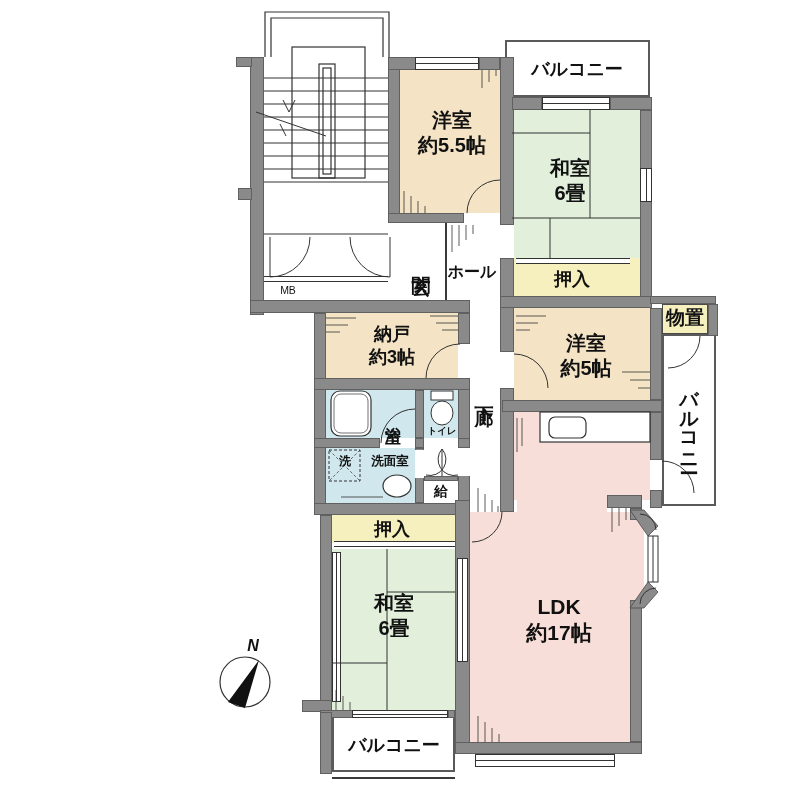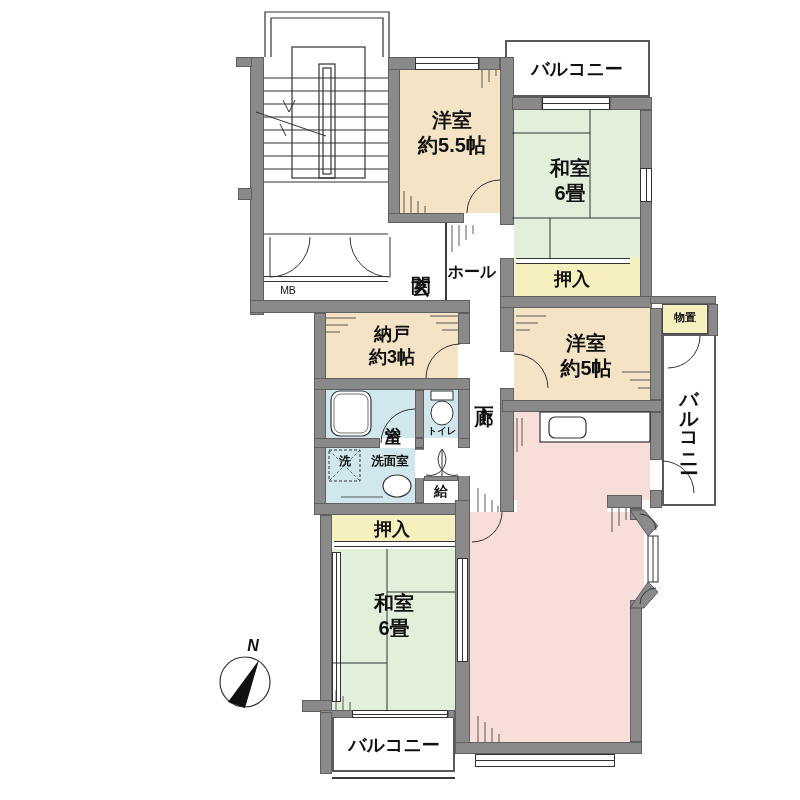--- a/index.html
+++ b/index.html
@@ -212,33 +212,37 @@
   </div>
   <div class="lb" style="left:572px;top:279px;font-size:18px;">押入</div>
   <div class="lb" style="left:586px;top:356px;font-size:20px;">
     <div>洋室</div>
     <div>約5帖</div>
   </div>
   <div class="lb" style="left:392px;top:345px;font-size:18px;">
     <div>納戸</div>
     <div>約3帖</div>
   </div>
-  <div class="lb" style="left:685px;top:318px;font-size:11px;">物置</div>
+  <div class="lb" style="left:685px;top:318px;font-size:19px;">物置</div>
   <div class="lb vert" style="left:421px;top:261px;font-size:19px;">玄関</div>
   <div class="lb" style="left:472px;top:272px;font-size:16px;">ホール</div>
   <div class="lb vert" style="left:484px;top:392px;font-size:19px;">廊下</div>
   <div class="lb vert" style="left:393px;top:414px;font-size:16px;">浴室</div>
   <div class="lb" style="left:442px;top:431px;font-size:9.5px;">トイレ</div>
   <div class="lb" style="left:345px;top:461px;font-size:12px;">洗</div>
   <div class="lb" style="left:390px;top:462px;font-size:12.5px;">洗面室</div>
   <div class="lb" style="left:441px;top:492px;font-size:14px;">給</div>
   <div class="lb" style="left:392px;top:529px;font-size:18px;">押入</div>
   <div class="lb" style="left:394px;top:616px;font-size:20px;">
     <div>和室</div>
     <div>6畳</div>
   </div>
+  <div class="lb" style="left:559px;top:620px;font-size:21px;">
+    <div>LDK</div>
+    <div>約17帖</div>
+  </div>
   <div class="lb" style="left:577px;top:69px;font-size:18px;">バルコニー</div>
   <div class="lb vert" style="left:689px;top:420px;font-size:19px;">バルコニー</div>
   <div class="lb" style="left:394px;top:745px;font-size:18px;">バルコニー</div>
   <div class="lb" style="left:288px;top:291px;font-size:10.5px;font-weight:normal;">MB</div>
   <div class="lb" style="left:253px;top:646px;font-size:16px;font-style:italic;">N</div>
 
 </div>
 
 </body></html>

